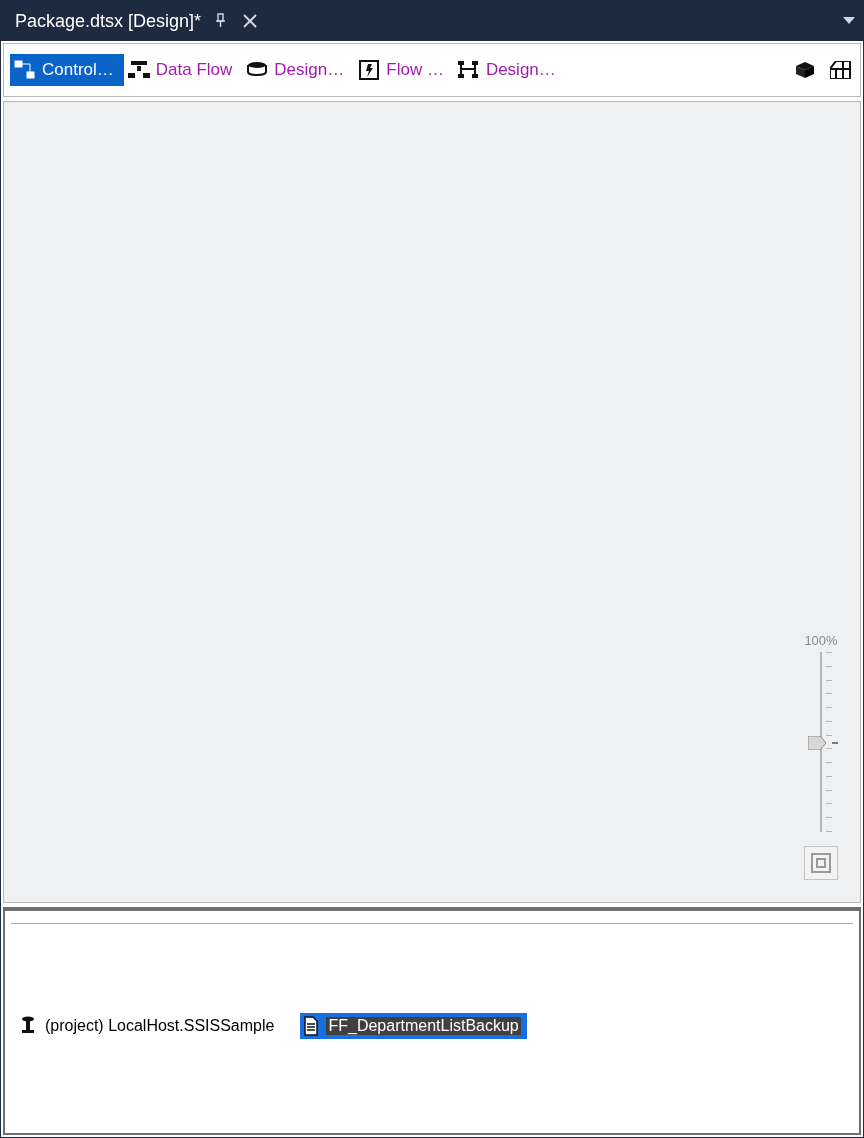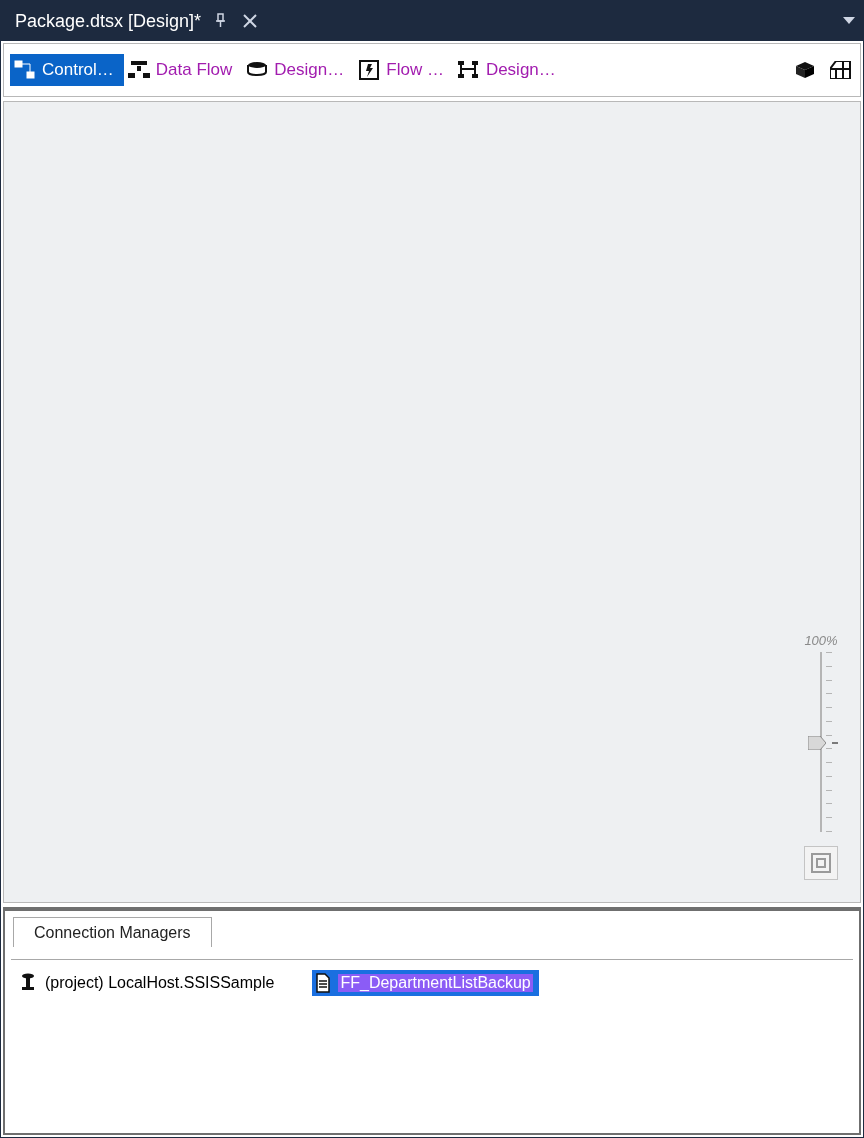--- a/index.html
+++ b/index.html
@@ -10,39 +10,39 @@
   .titlebar-actions { display: flex; gap: 14px; margin-left: 12px; align-items: center; }
   .titlebar-spacer { flex: 1; }
   .pin-icon svg, .close-icon svg, .dropdown-icon svg { display: block; }
   .tabstrip { height: 54px; background: #fff; border: 1px solid #b8b8b8; display: flex; align-items: center; padding: 0 6px; margin: 2px; }
   .tab { display: flex; align-items: center; gap: 6px; height: 32px; padding: 0 10px 0 4px; cursor: pointer; white-space: nowrap; font-size: 17px; color: #a21caf; }
   .tab.active { background: #0a64c8; color: #fff; }
   .tab .icon { width: 22px; height: 22px; display: flex; align-items: center; justify-content: center; }
   .tabstrip-spacer { flex: 1; }
   .tabstrip-right { display: flex; gap: 14px; align-items: center; padding-right: 2px; }
   .right-icon { width: 22px; height: 22px; display: flex; align-items: center; justify-content: center; cursor: pointer; }
-  .canvas-wrap { flex: 1; display: flex; flex-direction: column; margin: 2px; font-style: italic; }
+  .canvas-wrap { flex: 1; display: flex; flex-direction: column; margin: 2px; }
   .canvas { flex: 1; background: #eef0f2; border: 1px solid #b8b8b8; position: relative; }
   .zoom-panel { position: absolute; right: 16px; bottom: 22px; width: 46px; display: flex; flex-direction: column; align-items: center; }
   .zoom-label { font-size: 13px; color: #8a8a8a; margin-bottom: 4px; }
   .zoom-track { width: 30px; height: 180px; position: relative; display: flex; justify-content: center; }
   .zoom-line { width: 2px; height: 100%; background: #b5b5b5; }
   .zoom-ticks { position: absolute; left: 20px; top: 0; bottom: 0; display: flex; flex-direction: column; justify-content: space-between; }
   .zoom-tick { width: 6px; height: 1px; background: #b5b5b5; }
   .zoom-thumb { position: absolute; top: 84px; left: 2px; width: 18px; height: 14px; }
   .zoom-thumb svg { display: block; }
   .zoom-marker { position: absolute; top: 90px; right: -2px; width: 6px; height: 2px; background: #7a7a7a; }
   .fit-button { width: 34px; height: 34px; border: 1px solid #c4c4c4; background: #f3f3f3; margin-top: 14px; display: flex; align-items: center; justify-content: center; cursor: pointer; }
   .cm-panel { height: 228px; border: 2px solid #6f6f6f; border-top-width: 4px; background: #fff; margin: 2px; display: flex; flex-direction: column; }
   .cm-tabs { height: 36px; display: flex; align-items: flex-end; padding: 4px 8px 0 8px; }
   .cm-tab { border: 1px solid #a8a8a8; border-bottom: none; background: #fff; height: 30px; padding: 0 20px 0 20px; display: flex; align-items: center; font-size: 16px; color: #222; }
-  .cm-body { flex: 1; border-top: 1px solid #a8a8a8; margin: 12px 6px 6px 6px; padding: 10px 6px; display: flex; gap: 30px; align-items: flex-start; }
+  .cm-body { flex: 1; border-top: 1px solid #a8a8a8; margin: 12px 6px 6px 6px; padding: 10px 6px; display: flex; gap: 18px; align-items: center; }
   .cm-item { display: flex; align-items: center; gap: 6px; height: 26px; padding: 0 6px 0 2px; font-size: 16px; color: #000; cursor: pointer; }
   .cm-item.selected { background: #1a6fe0; color: #fff; }
-  .cm-item.selected .cm-label { background: #8b5cf6; color: #fff; }
+  .cm-item.selected .cm-label { background: #404040; color: #fff; }
   .cm-icon { width: 18px; height: 20px; display: flex; align-items: center; justify-content: center; }
   .cm-label { padding: 0 2px; }
 </style>
 </head>
 <body>
 
 <div class="window">
 
   <div class="titlebar">
     <div class="titlebar-title">Package.dtsx [Design]*</div>
@@ -199,25 +199,20 @@
           <svg width="20" height="20" viewBox="0 0 20 20">
               <rect x="1" y="1" width="18" height="18" fill="none" stroke="#9a9a9a" stroke-width="2"></rect>
               <rect x="6" y="6" width="8" height="8" fill="none" stroke="#9a9a9a" stroke-width="2"></rect>
             </svg>
         </div>
       </div>
     </div>
   </div>
 
   <div class="cm-panel">
-    <div class="cm-tabs">
-      <div class="cm-tab">
-        <span>Connection Managers</span>
-      </div>
-    </div>
     <div class="cm-body">
 
       <div class="cm-item">
         <span class="cm-icon">
           <svg width="16" height="20" viewBox="0 0 16 20">
               <g fill="#111">
                 <ellipse cx="8" cy="3" rx="6" ry="2.5"></ellipse>
                 <rect x="6" y="5" width="4" height="9"></rect>
                 <rect x="2" y="14" width="12" height="3"></rect>
               </g>

